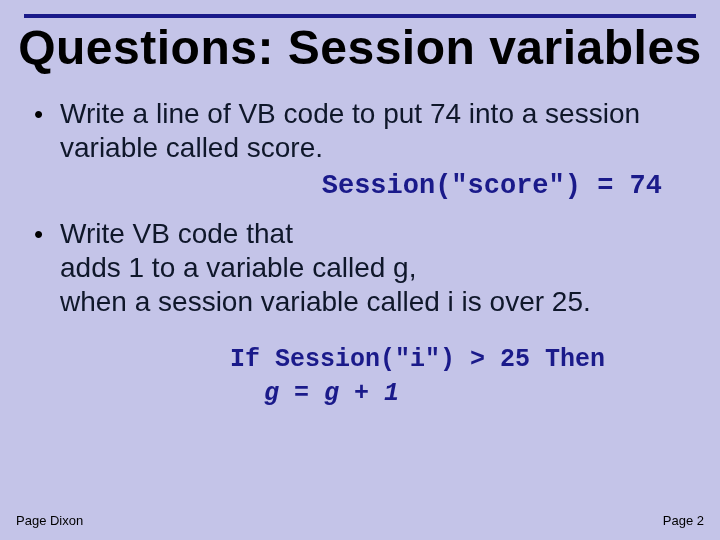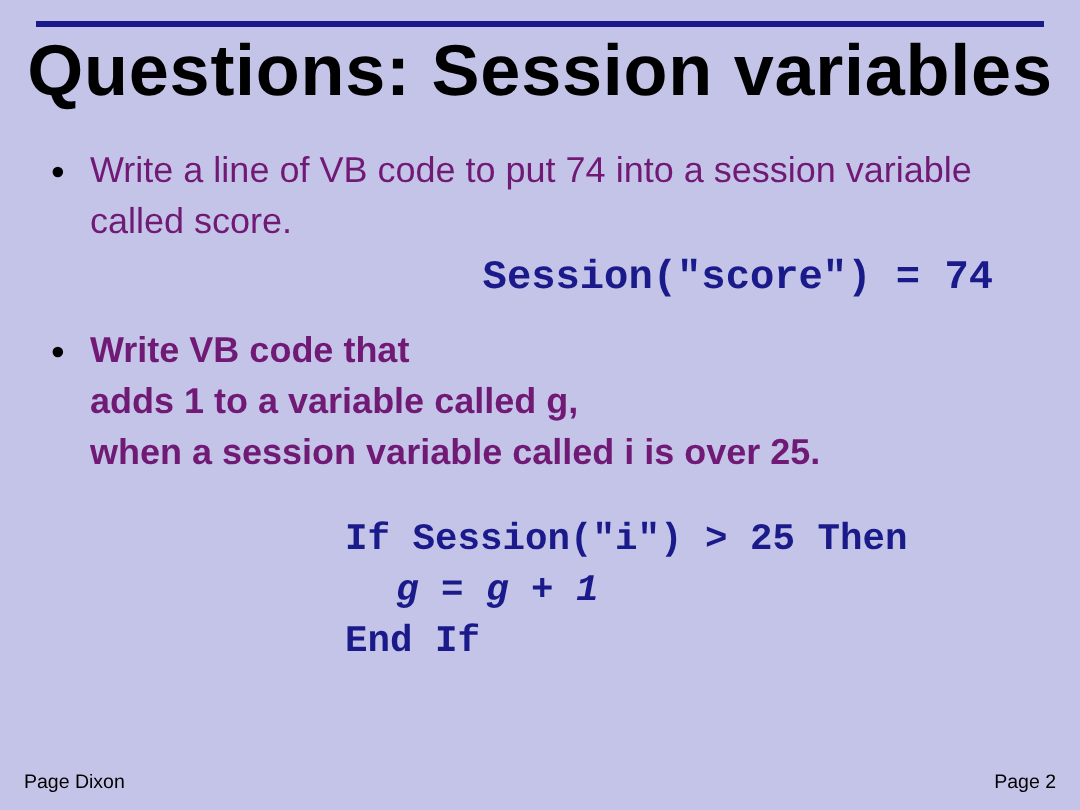--- a/index.html
+++ b/index.html
@@ -38,22 +38,22 @@
   .bullet {
     font-size: 26px;
     color: #000;
     width: 30px;
     flex-shrink: 0;
     line-height: 34px;
     text-align: left;
     padding-left: 4px;
   }
   .bullet-text {
-    font-size: 24px;
-    color: #701a75;
+    font-size: 28px;
+    color: #0f172a;
     line-height: 34px;
   }
   .code1 {
     font-family: "Courier New", Courier, monospace;
     font-weight: bold;
     font-size: 27px;
     color: #1a1a8a;
     text-align: right;
     padding-right: 28px;
     margin-top: 6px;
@@ -95,27 +95,26 @@
 
   <div class="bullet-row">
     <div class="bullet">•</div>
     <div class="bullet-text">Write a line of VB code to put 74 into a session variable called score.</div>
   </div>
 
   <div class="code1">Session("score") = 74</div>
 
   <div class="bullet-row">
     <div class="bullet">•</div>
-    <div class="bullet-text" style="white-space: pre-line; font-weight: bold;">Write VB code that
+    <div class="bullet-text" style="white-space: pre-line;">Write VB code that
 adds 1 to a variable called g,
 when a session variable called i is over 25.</div>
   </div>
 
   <div class="code2">
     <div>If Session("i") &gt; 25 Then</div>
     <div><span class="indent">g = g + 1</span></div>
-    <div>End If</div>
   </div>
 
 </div>
 
 <div class="footer-left">Page Dixon</div>
 <div class="footer-right">Page 2</div>
 
 </body></html>

